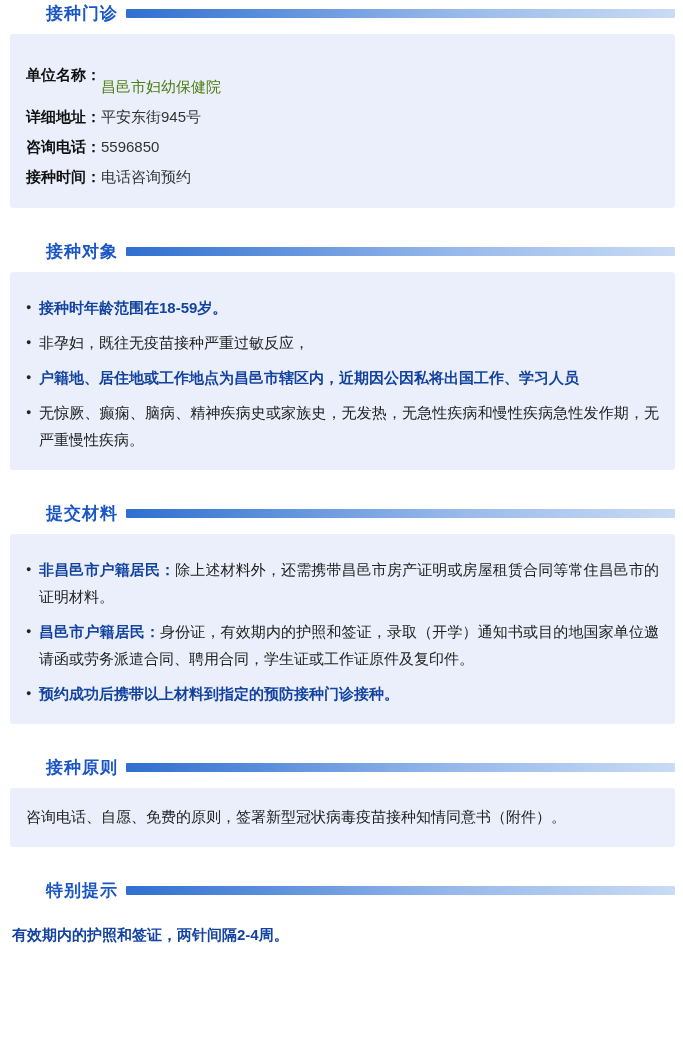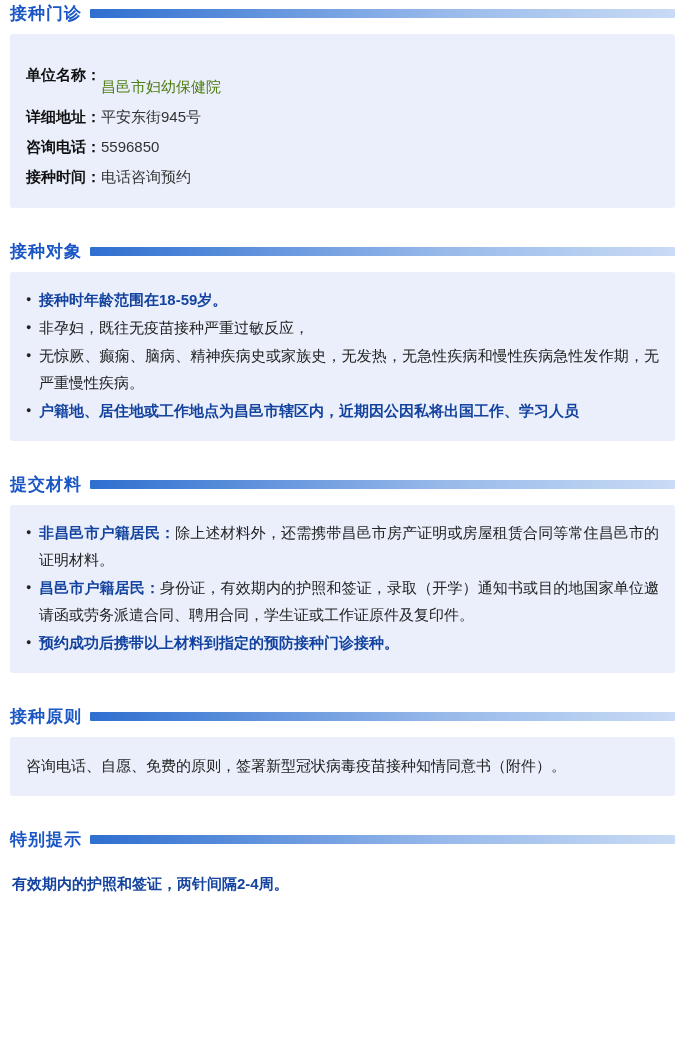--- a/index.html
+++ b/index.html
@@ -33,20 +33,21 @@
     margin: 0 0 8px 0;
     height: 26px;
   }
   .sec-title {
     font-size: 17px;
     font-weight: bold;
     color: #1a56c4;
     letter-spacing: 1px;
     white-space: nowrap;
     padding: 0 6px 0 0;
+    margin-left: 36px;
   }
   .sec-rule {
     flex: 1 1 auto;
     height: 9px;
     background: linear-gradient(to right, #2f6fd0 0%, #97b9ea 60%, #c9dbf5 100%);
     border-radius: 1px;
     margin-left: 2px;
   }
 
   
@@ -83,21 +84,21 @@
     margin-top: 24px;
   }
 
   
   .bullet {
     position: relative;
     font-size: 15px;
     line-height: 27px;
     color: #222;
     padding-left: 13px;
-    margin: 0 0 1px 0;
+    margin: 8px 0 1px 0;
     text-align: justify;
   }
   .bullet::before {
     content: "●";
     position: absolute;
     left: 0;
     top: 0;
     font-size: 9px;
     line-height: 27px;
     color: #222;
@@ -166,22 +167,22 @@
   </div>
 
   <div class="section">
     <div class="sec-head">
       <div class="sec-title">接种对象</div>
       <div class="sec-rule"></div>
     </div>
     <div class="panel">
       <div class="bullet strong">接种时年龄范围在18-59岁。</div>
       <div class="bullet">非孕妇，既往无疫苗接种严重过敏反应，</div>
+      <div class="bullet strong">户籍地、居住地或工作地点为昌邑市辖区内，近期因公因私将出国工作、学习人员</div>
       <div class="bullet">无惊厥、癫痫、脑病、精神疾病史或家族史，无发热，无急性疾病和慢性疾病急性发作期，无严重慢性疾病。</div>
-      <div class="bullet strong">户籍地、居住地或工作地点为昌邑市辖区内，近期因公因私将出国工作、学习人员</div>
     </div>
   </div>
 
   <div class="section">
     <div class="sec-head">
       <div class="sec-title">提交材料</div>
       <div class="sec-rule"></div>
     </div>
     <div class="panel">
 

